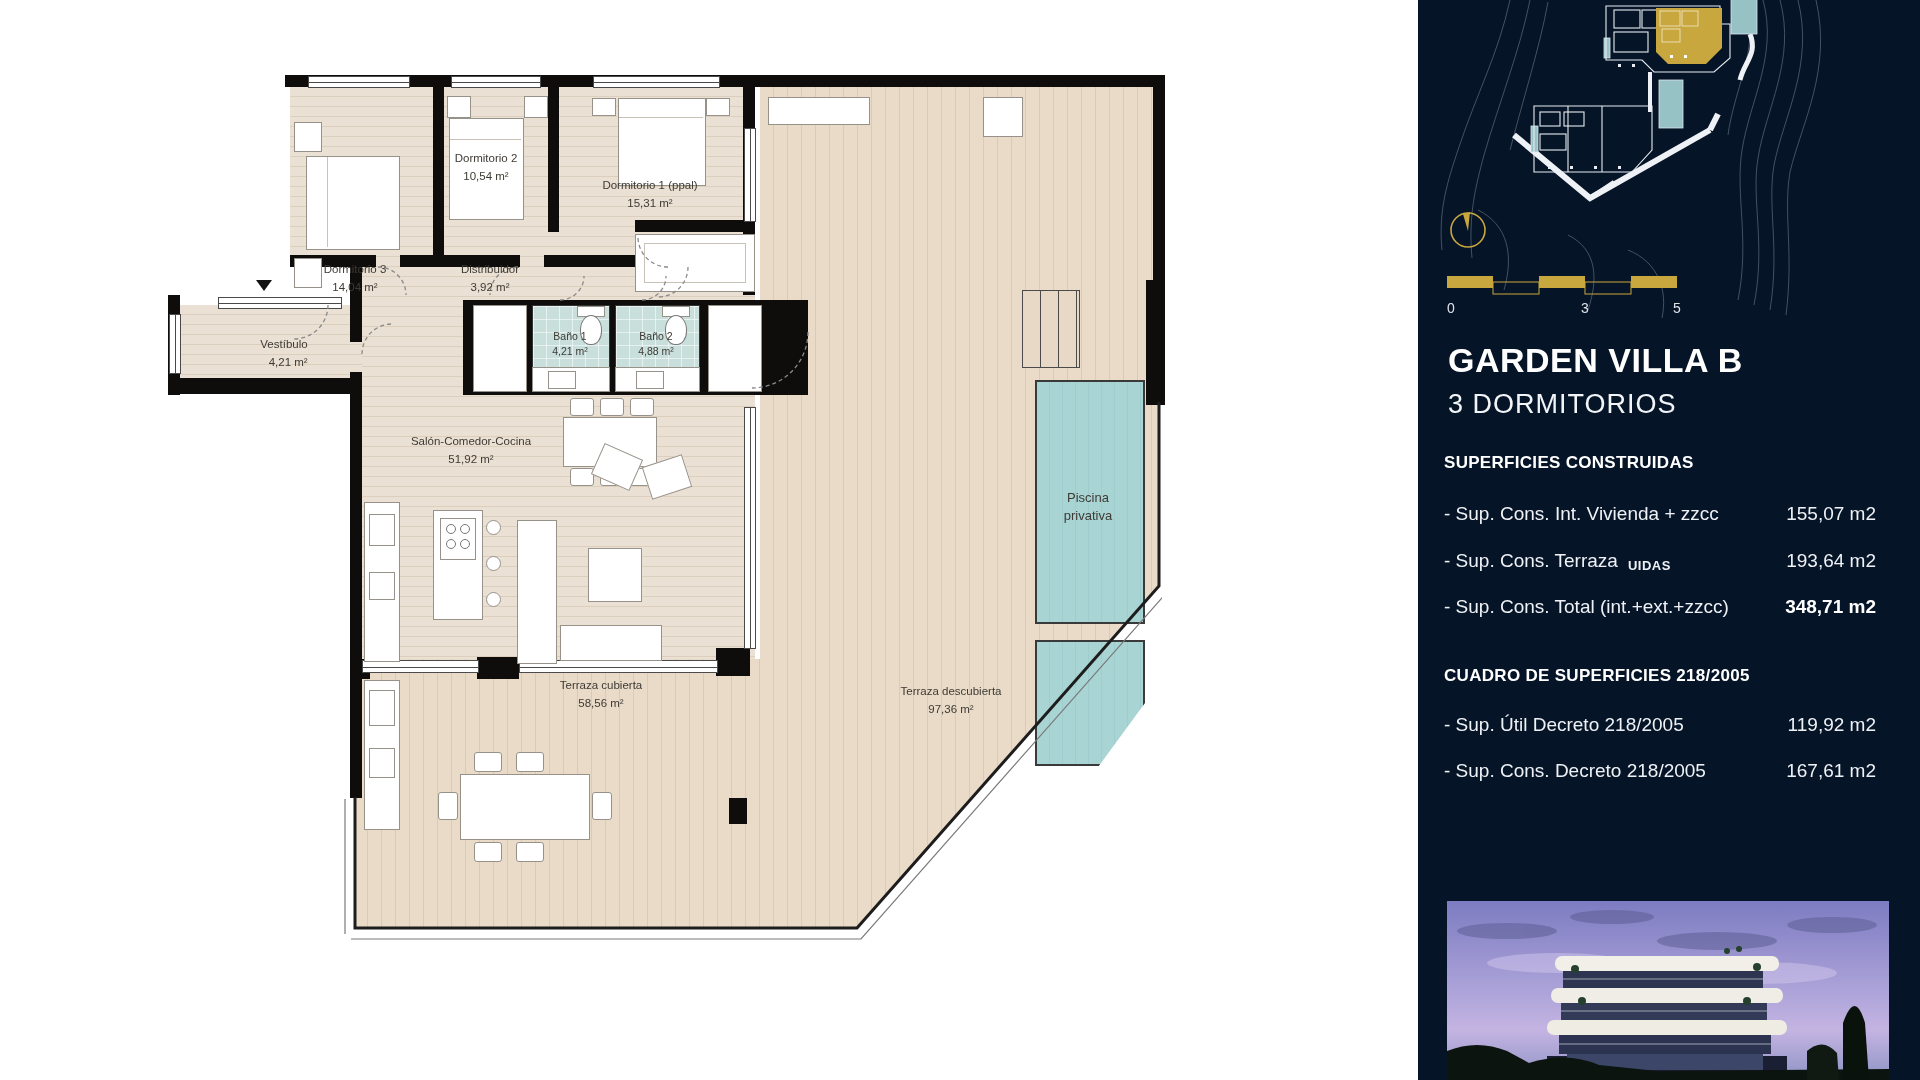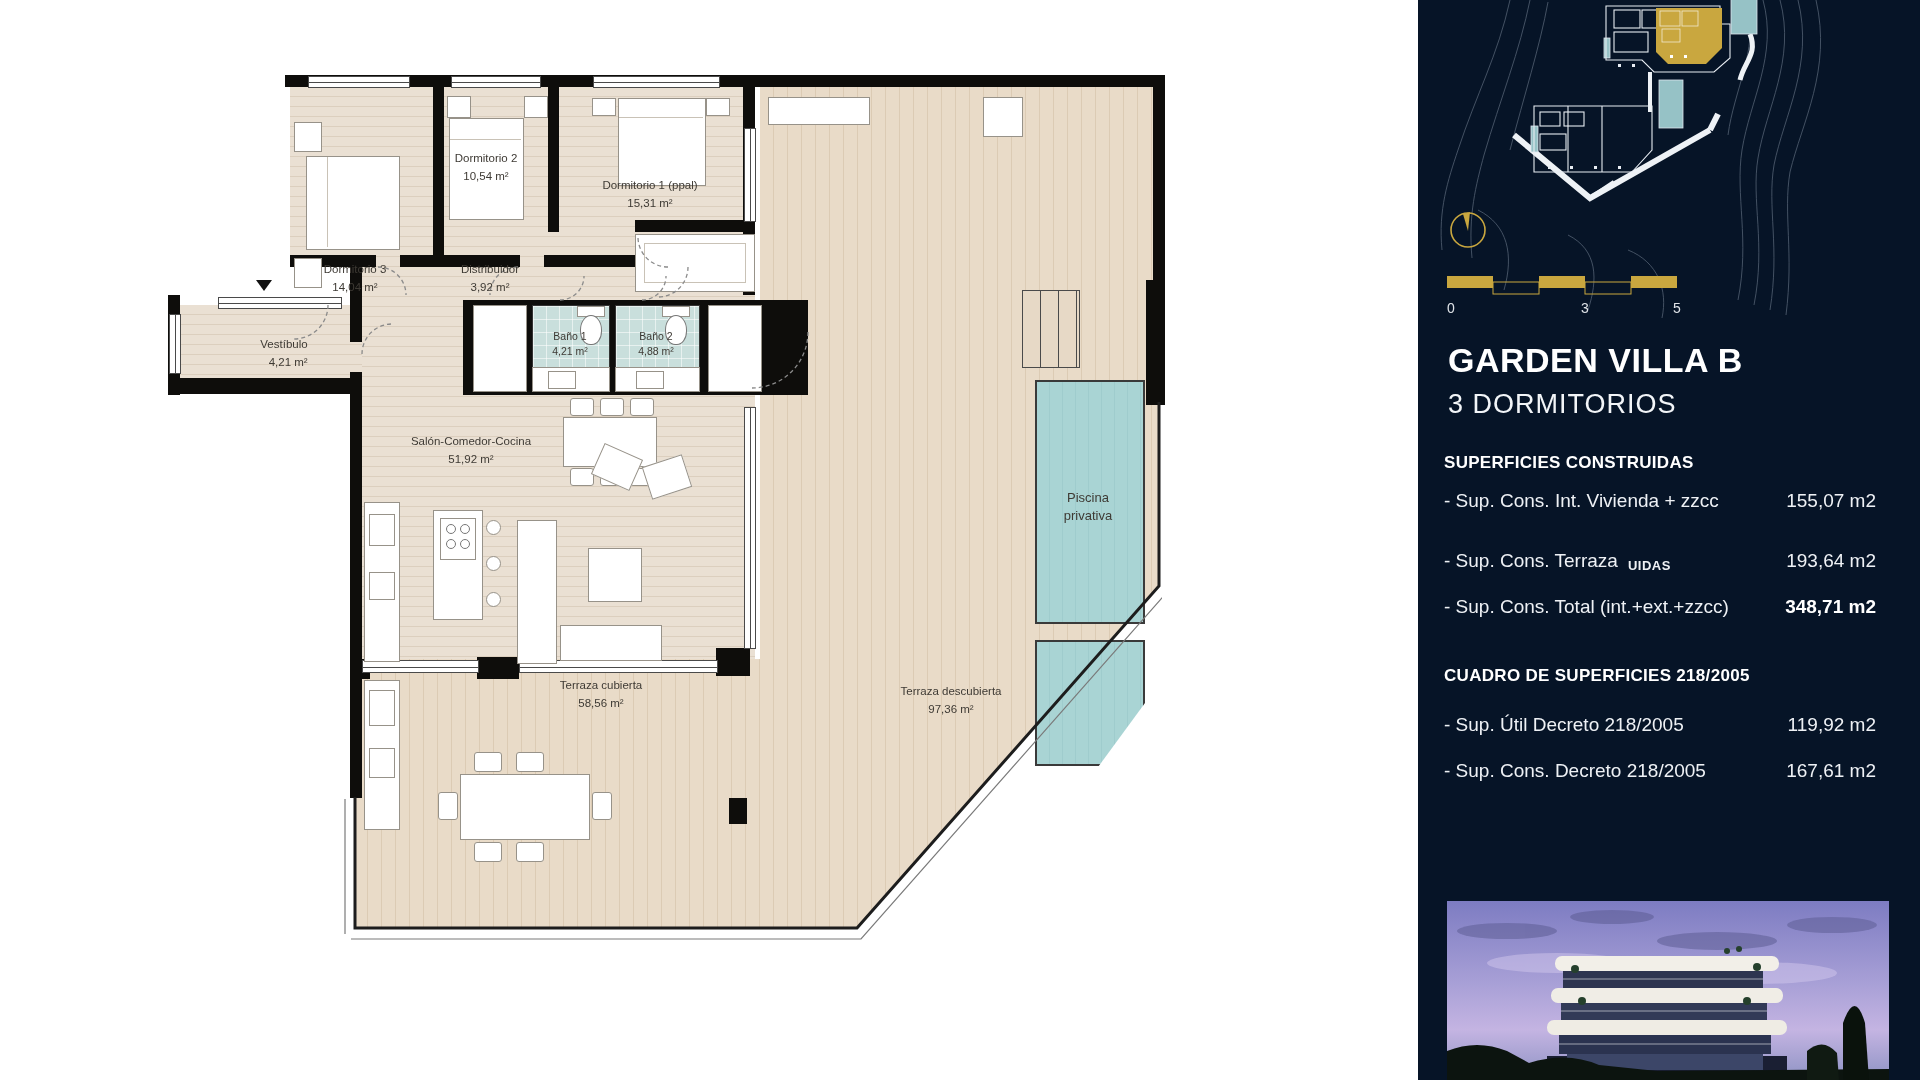--- a/index.html
+++ b/index.html
@@ -317,21 +317,21 @@
       <text x="29" y="313" fill="#dfe3e8" font-size="14">0</text>
       <text x="167" y="313" fill="#dfe3e8" font-size="14" text-anchor="middle">3</text>
       <text x="259" y="313" fill="#dfe3e8" font-size="14" text-anchor="middle">5</text>
     </g>
   </svg>
 
   <div class="s-title">GARDEN VILLA B</div>
   <div class="s-sub">3 DORMITORIOS</div>
 
   <div class="s-head" style="top:453px;">SUPERFICIES CONSTRUIDAS</div>
-  <div class="srow" style="top:490px;">
+  <div class="srow" style="top:503px;">
     <span>- Sup. Cons. Int. Vivienda + zzcc</span>
     <span class="v">155,07 m2</span>
   </div>
   <div class="srow" style="top:550px;">
     <span><span>- Sup. Cons. Terraza</span><span class="suffix">UIDAS</span></span>
     <span class="v">193,64 m2</span>
   </div>
   <div class="srow" style="top:596px;">
     <span>- Sup. Cons. Total (int.+ext.+zzcc)</span>
     <span class="v bold">348,71 m2</span>

